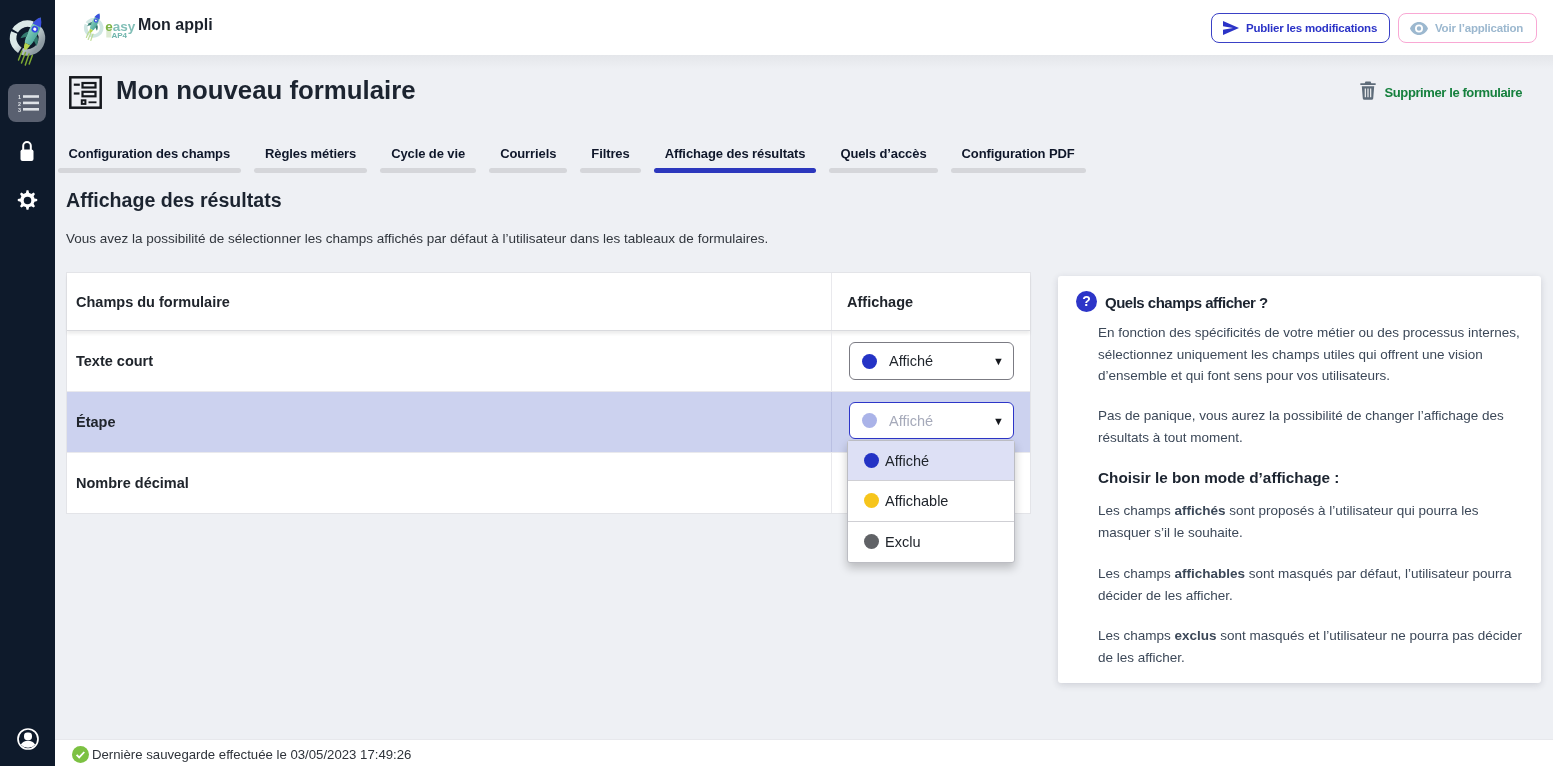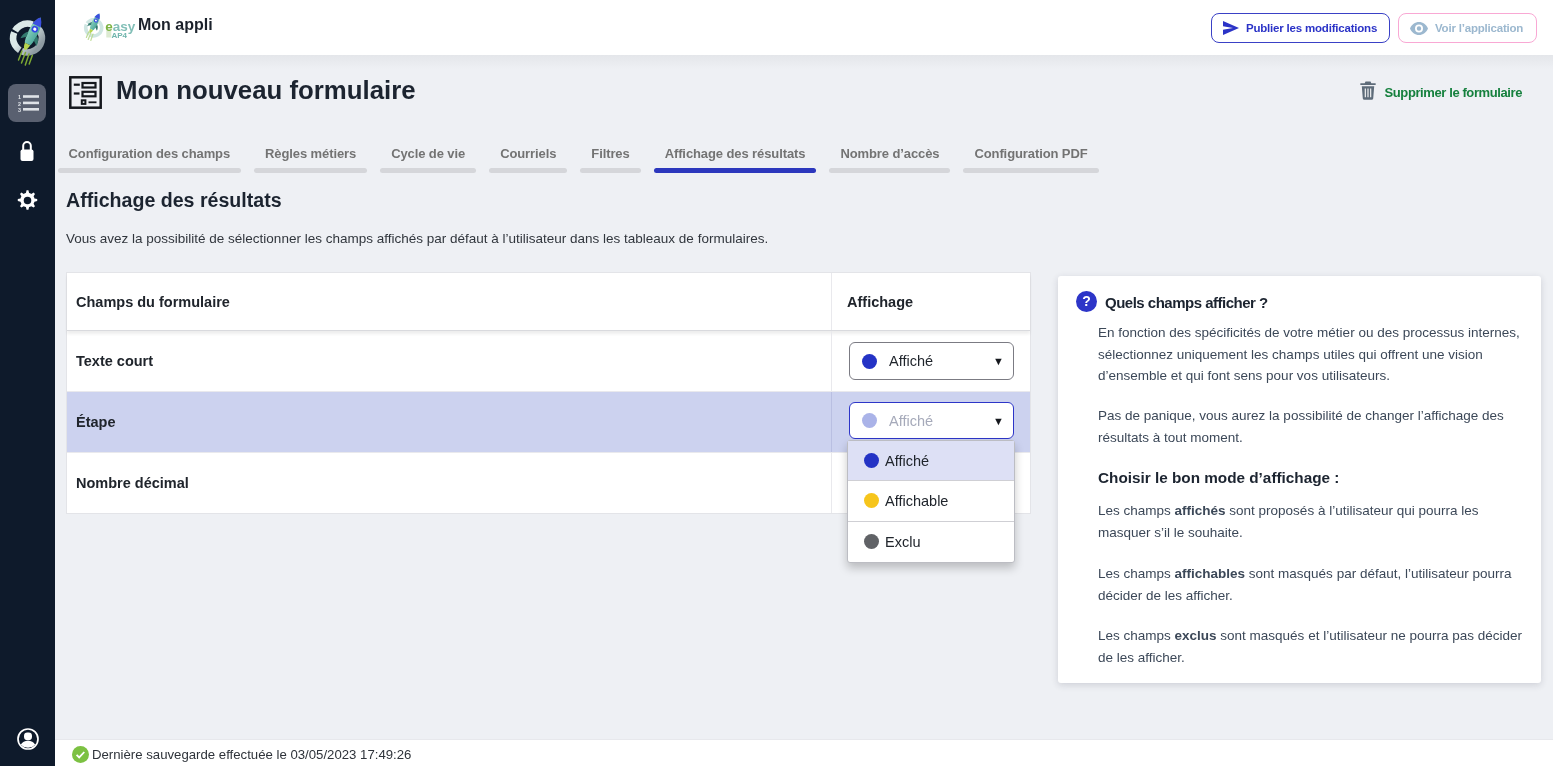--- a/index.html
+++ b/index.html
@@ -23,21 +23,21 @@
 .hdr-btn svg { margin:0 7px 0 11px; }
 
 #main { position:absolute; left:55px; top:55px; width:1498px; height:536px; background:#eef0f4; }
 #main-shadow { position:absolute; left:0; top:0; width:100%; height:14px; background:linear-gradient(#e4e6ea, #eef0f4); }
 #form-icon { position:absolute; left:14px; top:21px; }
 #form-title { position:absolute; left:61px; top:21px; font-size:25.8px; font-weight:bold; color:#1c2430; }
 #del-form { position:absolute; right:31px; top:26px; color:#15803d; font-size:13px; font-weight:bold; letter-spacing:-0.4px; white-space:nowrap; }
 #del-form svg { vertical-align:-3px; margin-right:9px; }
 
 #tabs { position:absolute; left:-4px; top:83px; display:flex; }
-.tab { margin:0 3.5px; padding:0 14px; font-size:13px; font-weight:bold; color:#737373; letter-spacing:-0.1px; white-space:nowrap; }
+.tab { margin:0 3.5px; padding:0 14px; font-size:13px; font-weight:bold; color:#0f172a; letter-spacing:-0.1px; white-space:nowrap; }
 .tab .lbl { display:block; padding:8px 0 7px; }
 .tab .bar { display:block; height:5px; background:#d5d6da; border-radius:2.5px; margin:0 -11px; }
 .tab.active .bar { background:#2c37bd; }
 
 #sec-title { position:absolute; left:11px; top:134px; font-size:19.6px; font-weight:bold; color:#1c2430; }
 #sec-desc { position:absolute; left:11px; top:176px; font-size:13.5px; color:#31363d; }
 
 #tbl { position:absolute; left:11px; top:217px; width:965px; background:#fff; border:1px solid #e3e4e8; border-bottom:none; }
 .trow { position:relative; border-bottom:1px solid #e9e9ed; }
 .trow .c1 { position:absolute; left:9px; top:50%; transform:translateY(-50%); font-weight:bold; font-size:14.5px; color:#20252c; }
@@ -209,21 +209,21 @@
       </div>
     <div class="tab">
         <span class="lbl">Filtres</span>
         <span class="bar"></span>
       </div>
     <div class="tab active">
         <span class="lbl">Affichage des résultats</span>
         <span class="bar"></span>
       </div>
     <div class="tab">
-        <span class="lbl">Nombre d’accès</span>
+        <span class="lbl">Quels d’accès</span>
         <span class="bar"></span>
       </div>
     <div class="tab">
         <span class="lbl">Configuration PDF</span>
         <span class="bar"></span>
       </div>
   </div>
   <div id="sec-title">Affichage des résultats</div>
   <div id="sec-desc">Vous avez la possibilité de sélectionner les champs affichés par défaut à l’utilisateur dans les tableaux de formulaires.</div>
 

